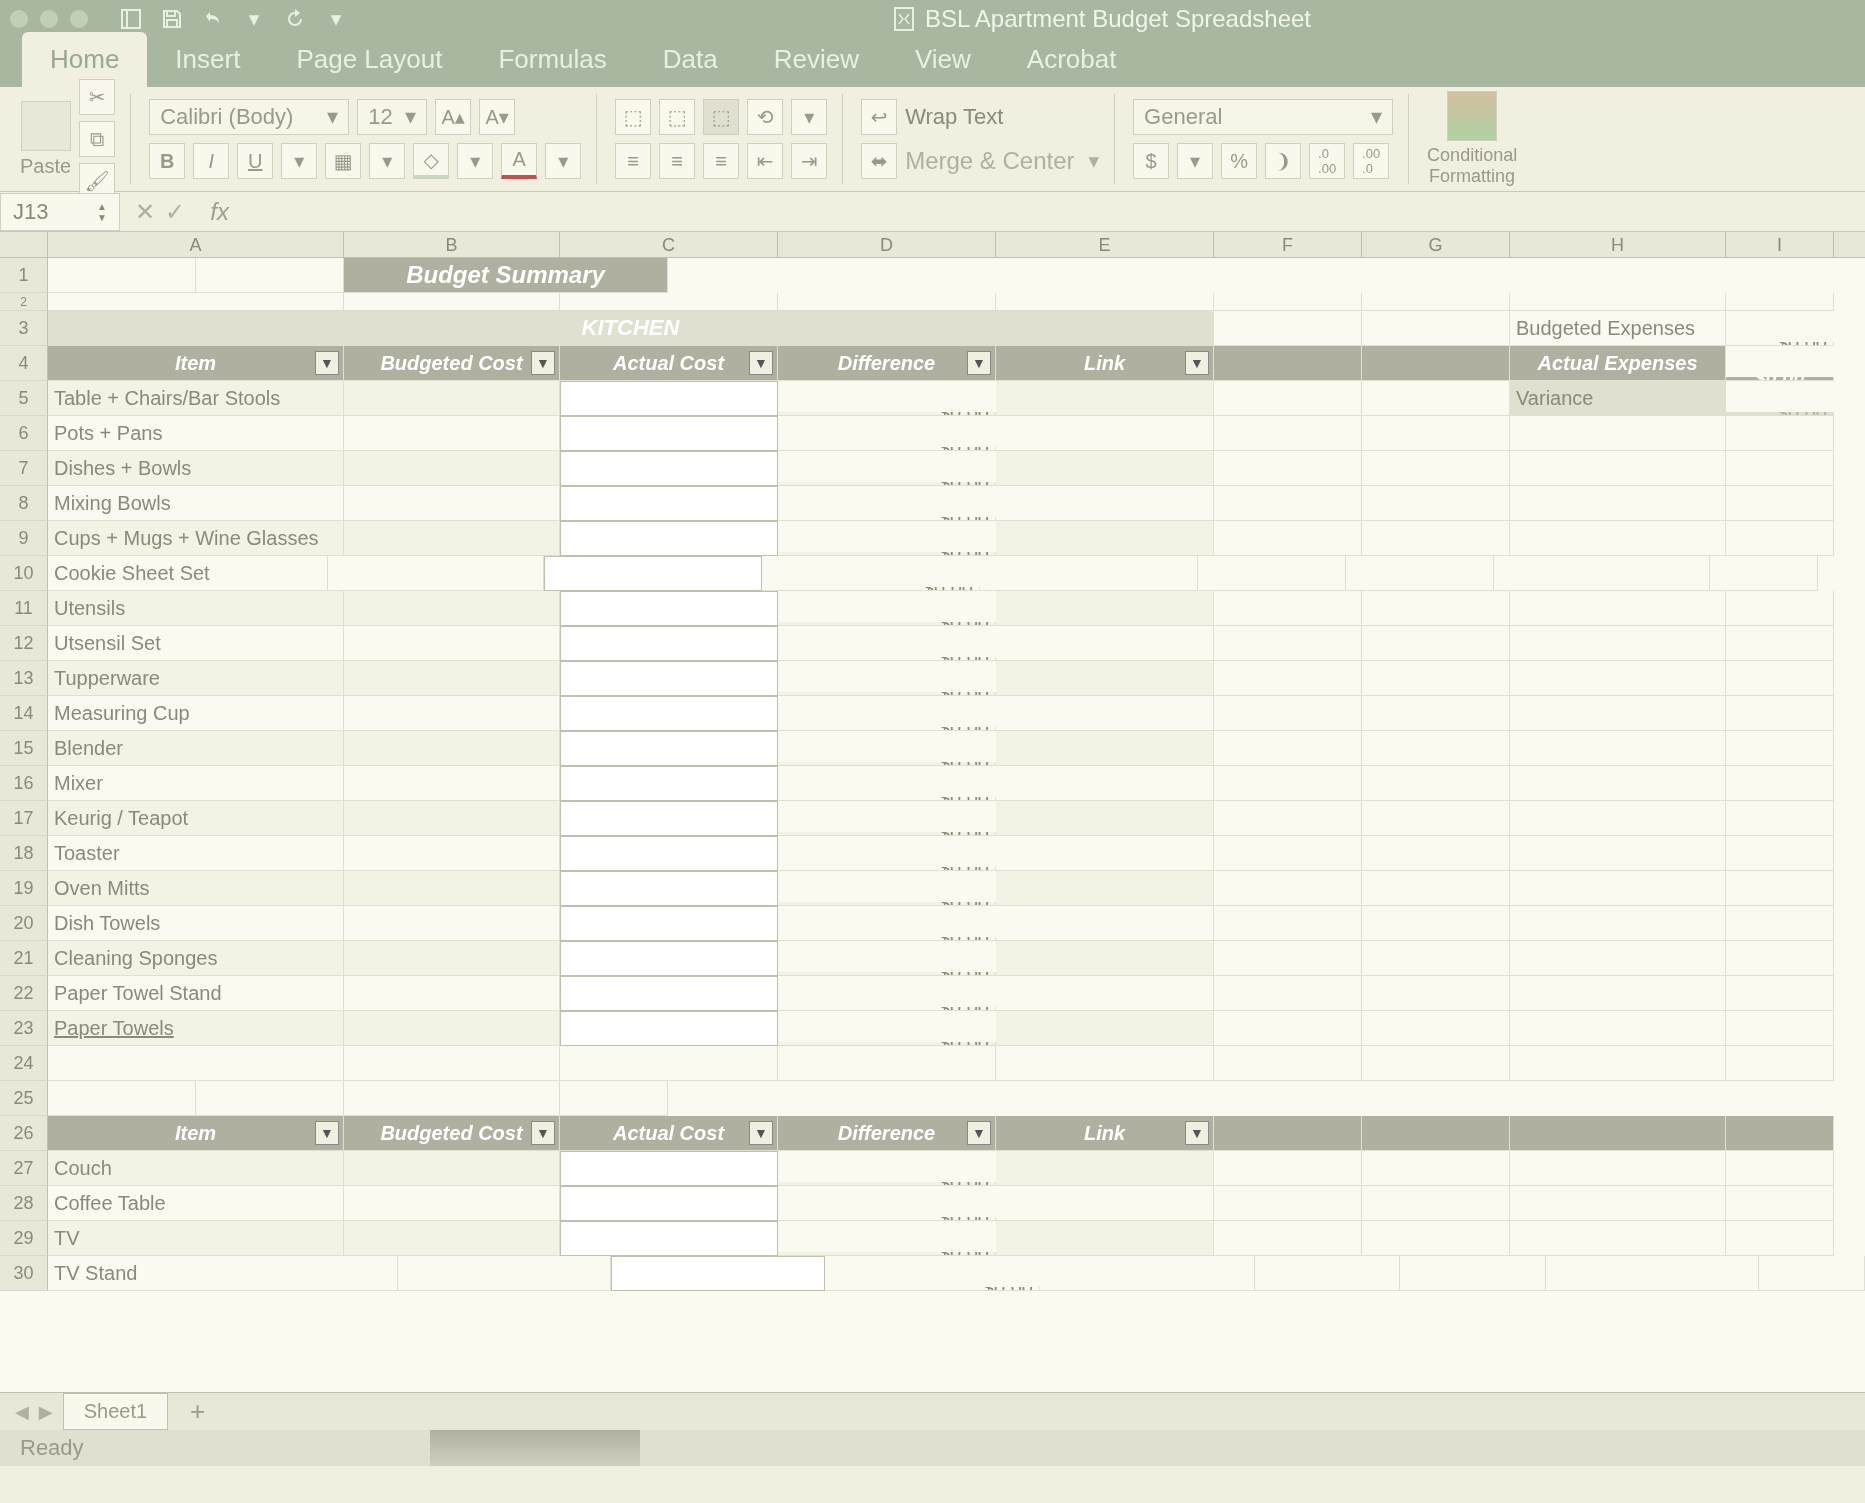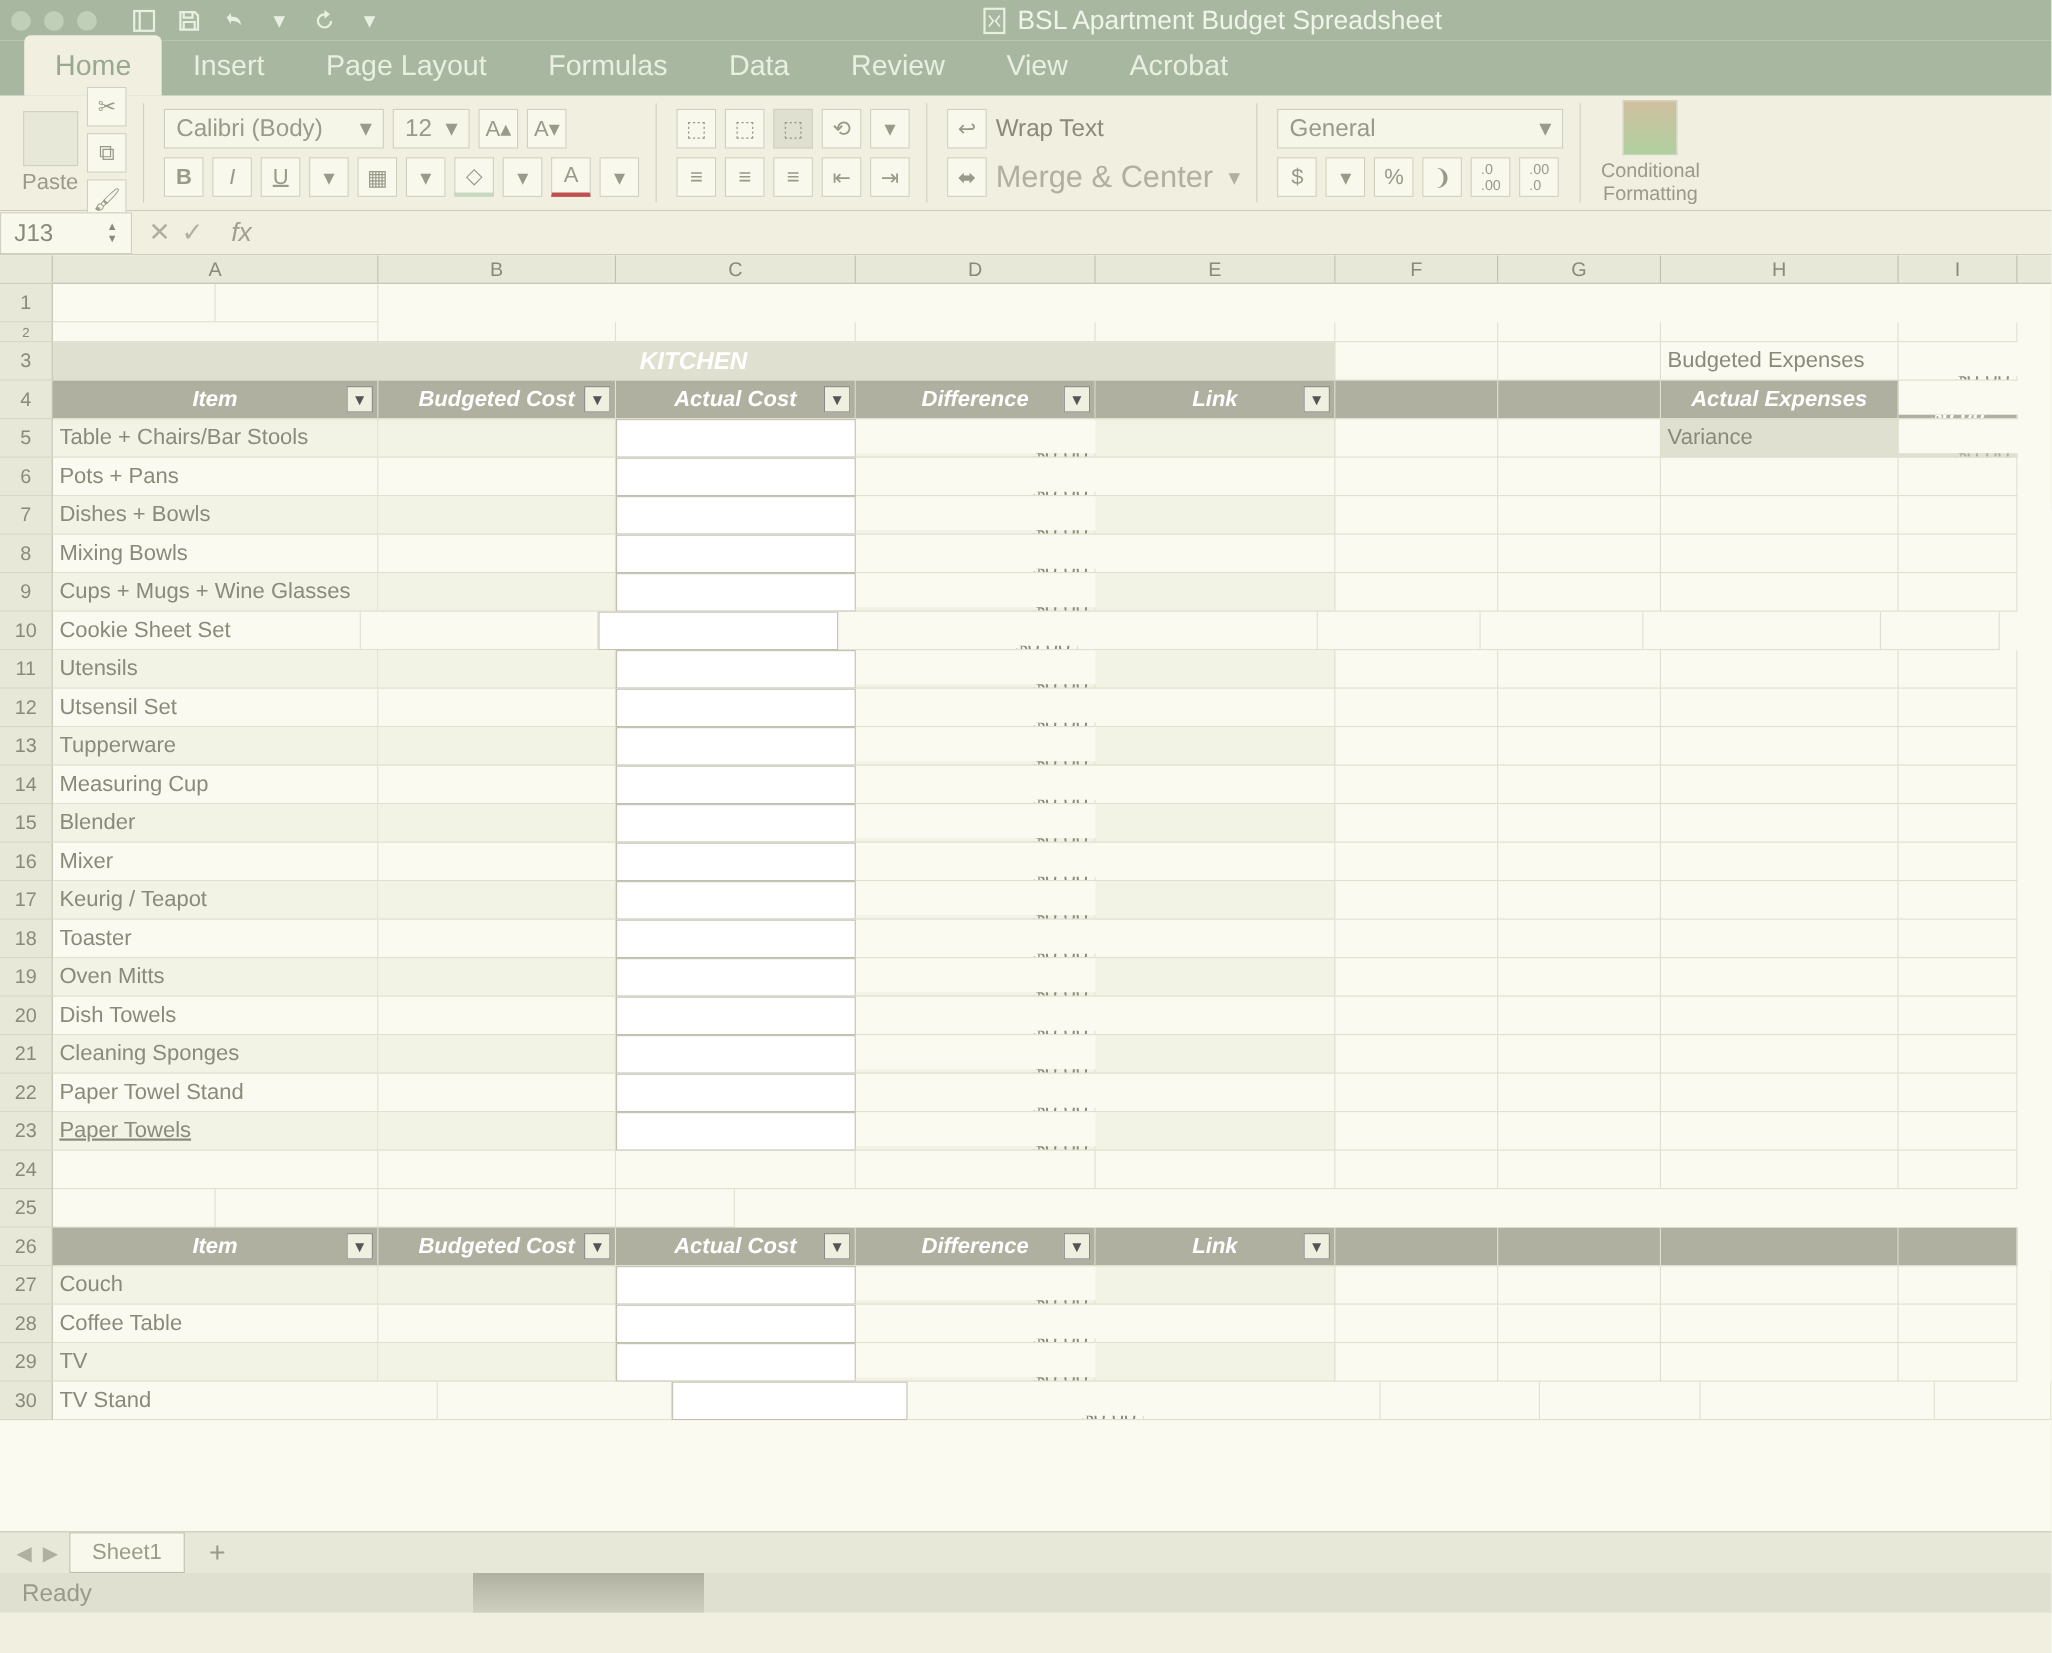--- a/index.html
+++ b/index.html
@@ -181,21 +181,21 @@
       <span class="btn-small">⇥</span>
     </div>
   </div>
   <div class="ribbon-group">
     <div class="rg-row">
         <span class="btn-small">↩</span>
         <span style="font-size:22px">Wrap Text</span>
       </div>
     <div class="rg-row">
         <span class="btn-small">⬌</span>
-        <span style="font-size:28px;color:#b0b0a0">Merge &amp; Center</span>
+        <span style="font-size:24px;color:#b0b0a0">Merge &amp; Center</span>
         <span style="margin-left:6px;color:#b0b0a0">▾</span>
       </div>
   </div>
   <div class="ribbon-group">
     <div class="rg-row">
         <div class="dropdown" style="width:260px">
           <span>General</span>
           <span style="margin-left:auto">▾</span>
         </div>
       </div>
@@ -271,20 +271,21 @@
       <div class="rh">26</div>
       <div class="rh">27</div>
       <div class="rh">28</div>
       <div class="rh">29</div>
       <div class="rh">30</div>
     </div>
   <div class="cells" id="cells">
       <div class="crow">
         <div class="cell " style="width: 148px;"></div>
         <div class="cell " style="width: 148px;"></div>
+        <div class="cell summary-hdr" style="width: 324px;">Budget Summary</div>
       </div>
       <div class="crow small">
         <div class="cell " style="width: 296px;"></div>
         <div class="cell " style="width: 216px;"></div>
         <div class="cell " style="width: 218px;"></div>
         <div class="cell " style="width: 218px;"></div>
         <div class="cell " style="width: 218px;"></div>
         <div class="cell " style="width: 148px;"></div>
         <div class="cell " style="width: 148px;"></div>
         <div class="cell " style="width: 216px;"></div>

